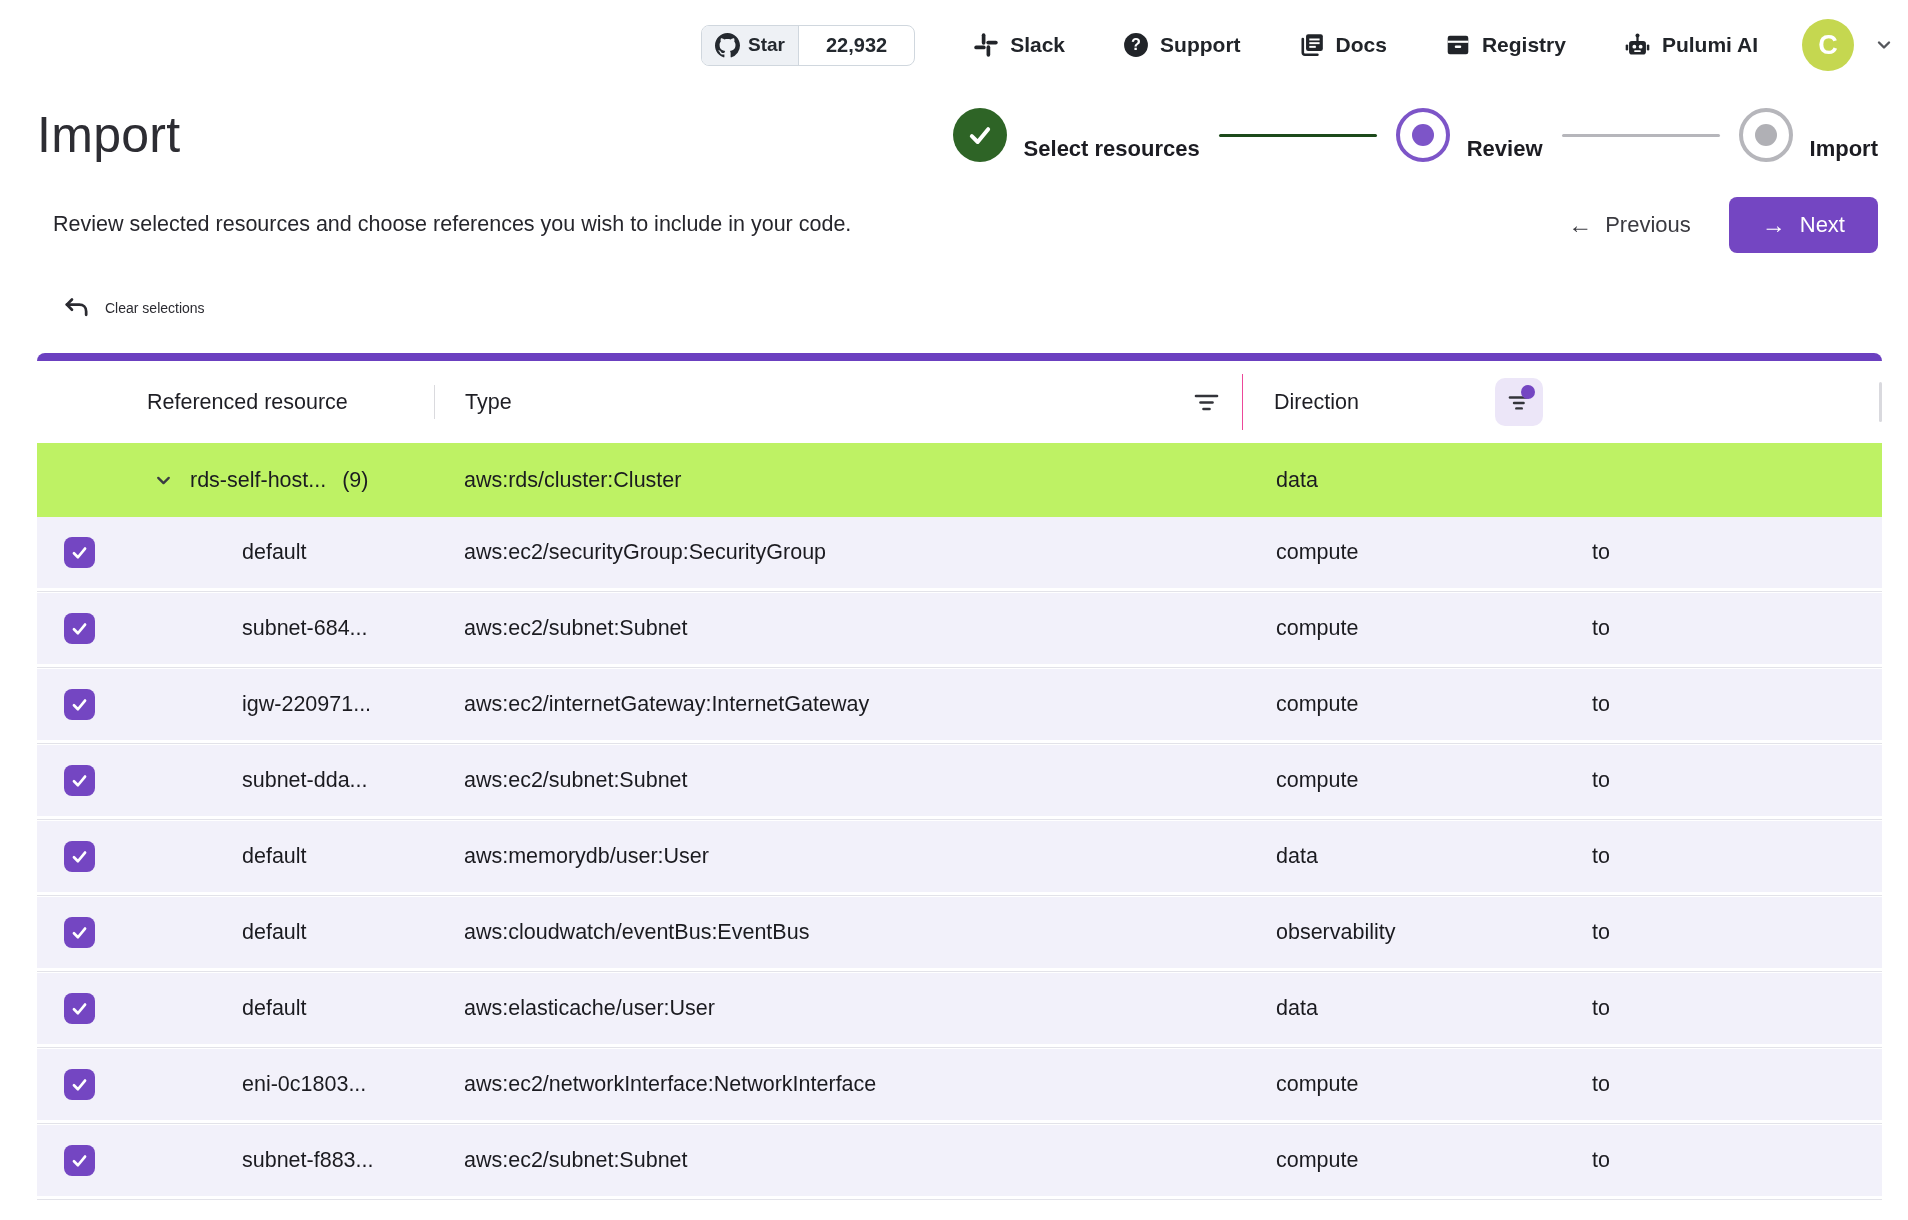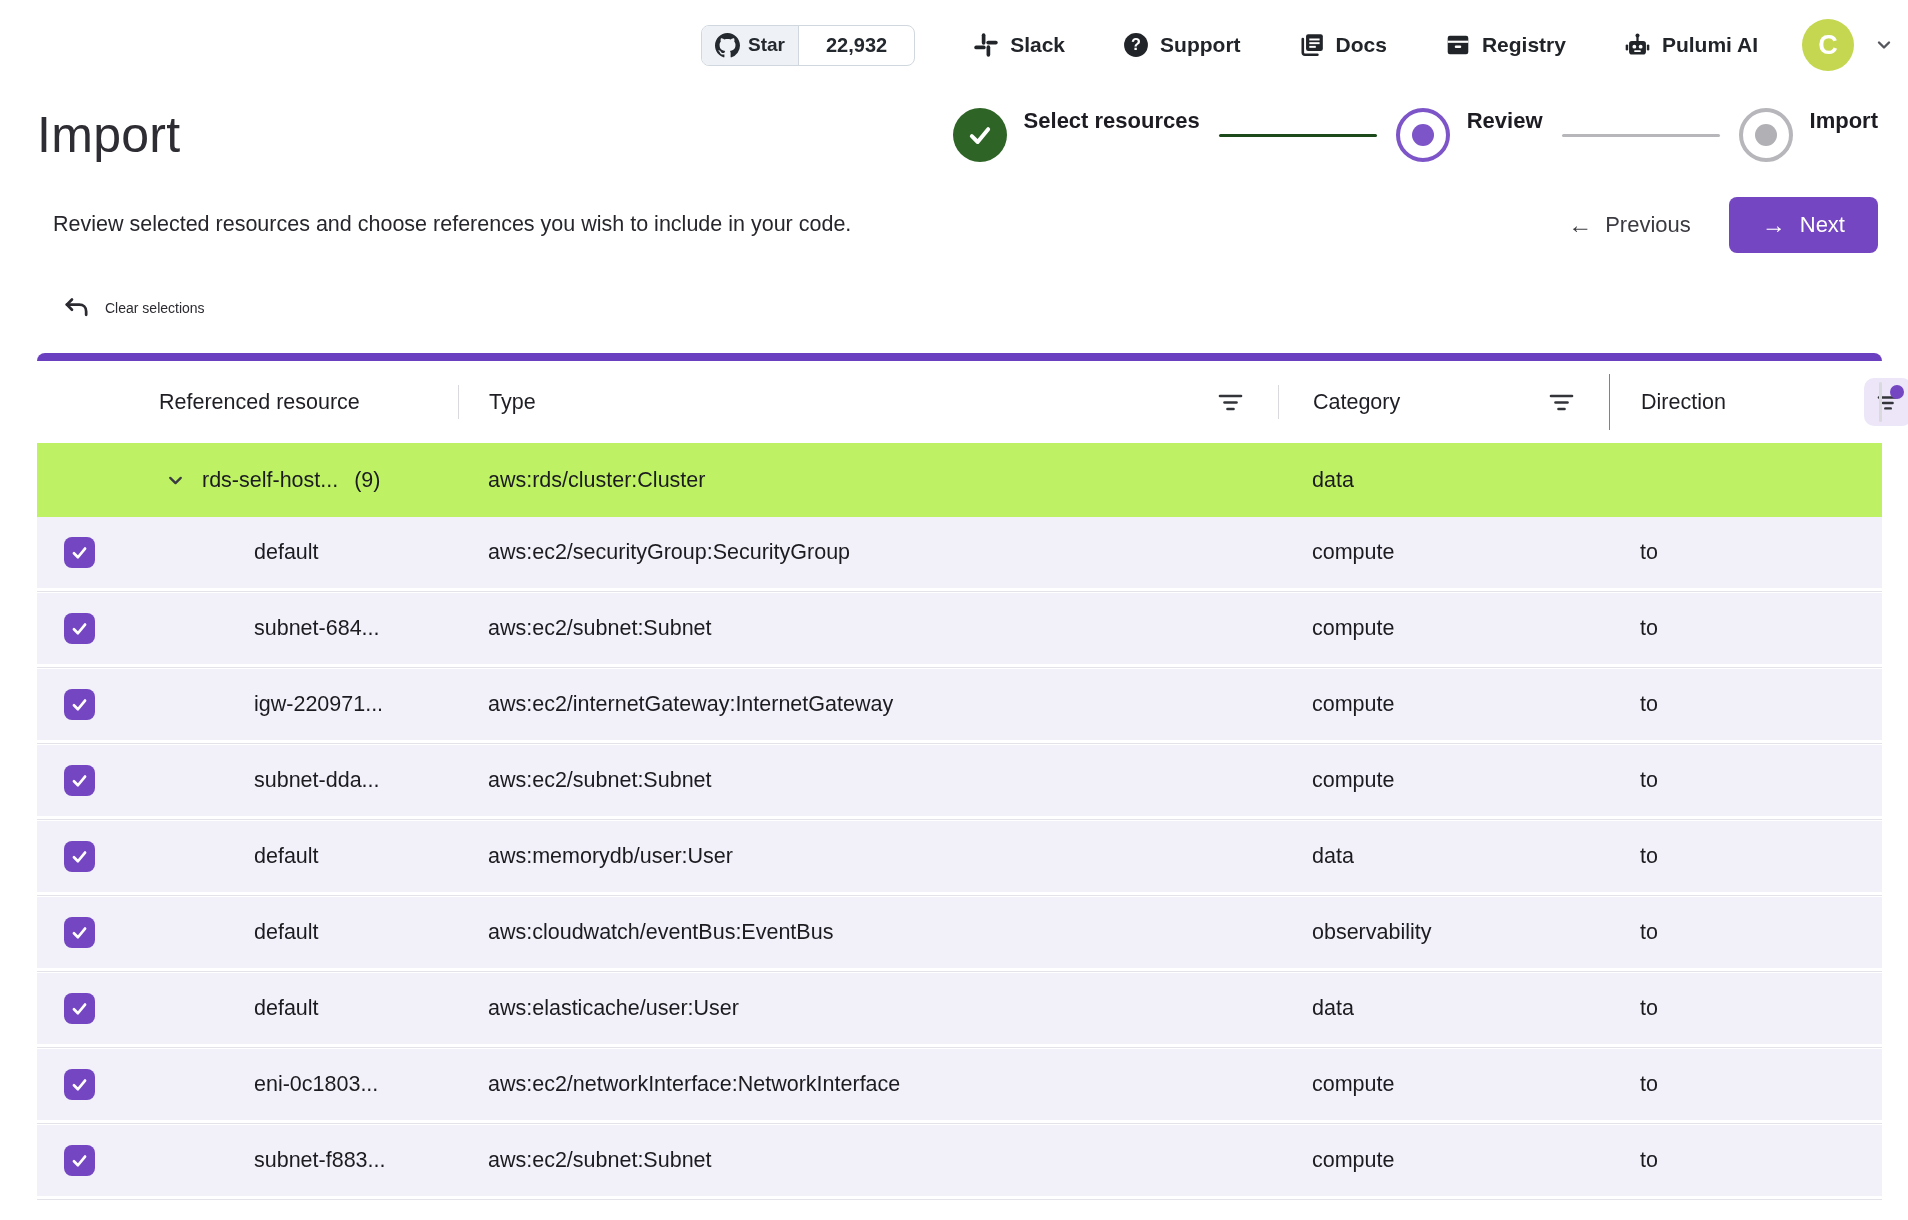--- a/index.html
+++ b/index.html
@@ -16,21 +16,21 @@
   .gh-left { display:flex; align-items:center; gap:8px; background:#eef1f5; padding:7px 13px; border-right:1px solid #d0d7de; font-size:19px; font-weight:700; color:#24292f;justify-content:flex-end; }
   .gh-count { display:flex; align-items:center; padding:7px 27px; font-size:20px; font-weight:600; color:#24292f; }
   .nav-link { display:flex; align-items:center; gap:11px; font-size:21px; font-weight:600; color:#212429; cursor:pointer; text-decoration:none; }
   .account { display:flex; align-items:center; gap:20px; margin-left:-14px; }
   .avatar { width:52px; height:52px; border-radius:50%; background:#c5d750; color:#ffffff; font-weight:700; font-size:27px; display:flex; align-items:center; justify-content:center; cursor:pointer; }
   .icon { flex:0 0 auto; display:inline-flex; }
   
   .page-head { display:flex; align-items:center; justify-content:space-between; padding:8px 30px 0 37px; height:82px; }
   .page-title { font-size:50px; font-weight:500; color:#2d2d33; margin:0; letter-spacing:.3px; }
   .stepper { display:flex; align-items:center; gap:19px; }
-  .step { display:flex; align-items:flex-start; gap:17px; }
+  .step { display:flex; align-items:flex-end; gap:17px; }
   .step-circle { width:54px; height:54px; border-radius:50%; display:flex; align-items:center; justify-content:center; }
   .step-circle.complete { background:#2e6426; }
   .step-circle.ring { background:#fff; border:4px solid #b6b6bb; }
   .step-circle.ring.current { border-color:#7d55c8; }
   .step-dot { width:22px; height:22px; border-radius:50%; background:#b0b0b5; }
   .step-dot.current { background:#7d55c8; }
   .step-label { font-size:22px; font-weight:700; color:#1c1c22; white-space:nowrap; }
   .step-line { width:158px; height:3px; border-radius:2px; }
   .step-line.done { background:#1d4a1b; }
   .step-line.todo { background:#b6b6bb; }
@@ -40,21 +40,21 @@
   .actions { display:flex; align-items:center; gap:34px; }
   .btn-prev { display:flex; align-items:center; gap:13px; background:none; border:none; font-family:inherit; font-size:22px; color:#3a3a40; cursor:pointer; padding:6px 4px; }
   .btn-next { display:flex; align-items:center; gap:14px; background:#7446c2; border:none; border-radius:8px; font-family:inherit; font-size:22px; font-weight:500; color:#ffffff; cursor:pointer; padding:15px 33px; }
   .arrow-glyph { font-size:24px; line-height:1; }
   
   .clear-row { padding:40px 0 0 62px; }
   .btn-clear { display:flex; align-items:center; gap:16px; background:none; border:none; font-family:inherit; font-size:14px; color:#2a2a30; cursor:pointer; padding:4px 2px; }
   
   .res-table { margin:30px 26px 0 37px; width:1845px; }
   .table-topbar { height:8px; background:#6b40c0; border-radius:8px 8px 0 0; }
-  .trow { display:grid; grid-template-columns:73px 324px 808px 319px 321px; align-items:center;gap:12px; }
+  .trow { display:grid; grid-template-columns:73px 324px 808px 319px 321px; align-items:center; }
   .thead { height:82px; position:relative; background:#fff; }
   .thead::after { content:""; position:absolute; right:0; top:21px; width:3px; height:40px; background:#d9d9de; border-radius:2px; }
   .hcell { display:flex; align-items:center; justify-content:space-between; height:34px; font-size:21.5px; font-weight:500; color:#1e1e24; }
   .hcell.h-resource { padding-left:37px; }
   .hcell.h-type { padding-left:30px; padding-right:22px; border-left:1px solid #dadade; }
   .hcell.h-category { padding-left:34px; padding-right:22px; border-left:1px solid #dadade; }
   .hcell.h-direction { padding-left:31px; padding-right:18px; border-left:1px solid #ec4899; height:56px; }
   .filter-icon { cursor:pointer; display:inline-flex; }
   .filter-btn { position:relative; width:48px; height:48px; background:#ece6f8; border:none; border-radius:10px; display:flex; align-items:center; justify-content:center; cursor:pointer; }
   .filter-badge { position:absolute; top:7px; right:8px; width:14px; height:14px; border-radius:50%; background:#7446c2; }
@@ -228,30 +228,20 @@
     <div class="hcell h-type">
       <span>Type</span>
       <span class="filter-icon">
         <svg width="27" height="23" viewBox="0 0 27 23" fill="none" stroke="#33343a" stroke-width="2.6" stroke-linecap="round">
             <line x1="3" y1="5" x2="24" y2="5"></line>
             <line x1="7.5" y1="11.5" x2="19.5" y2="11.5"></line>
             <line x1="10.5" y1="18" x2="16.5" y2="18"></line>
           </svg>
       </span>
     </div>
-    <div class="hcell h-category">
-      <span>Category</span>
-      <span class="filter-icon">
-        <svg width="27" height="23" viewBox="0 0 27 23" fill="none" stroke="#33343a" stroke-width="2.6" stroke-linecap="round">
-            <line x1="3" y1="5" x2="24" y2="5"></line>
-            <line x1="7.5" y1="11.5" x2="19.5" y2="11.5"></line>
-            <line x1="10.5" y1="18" x2="16.5" y2="18"></line>
-          </svg>
-      </span>
-    </div>
     <div class="hcell h-direction">
       <span>Direction</span>
       <button class="filter-btn">
         <svg width="25" height="21" viewBox="0 0 27 23" fill="none" stroke="#33343a" stroke-width="2.6" stroke-linecap="round">
             <line x1="3" y1="6" x2="21" y2="6"></line>
             <line x1="7.5" y1="12" x2="18" y2="12"></line>
             <line x1="10" y1="18" x2="16" y2="18"></line>
           </svg>
         <span class="filter-badge"></span>
       </button>

